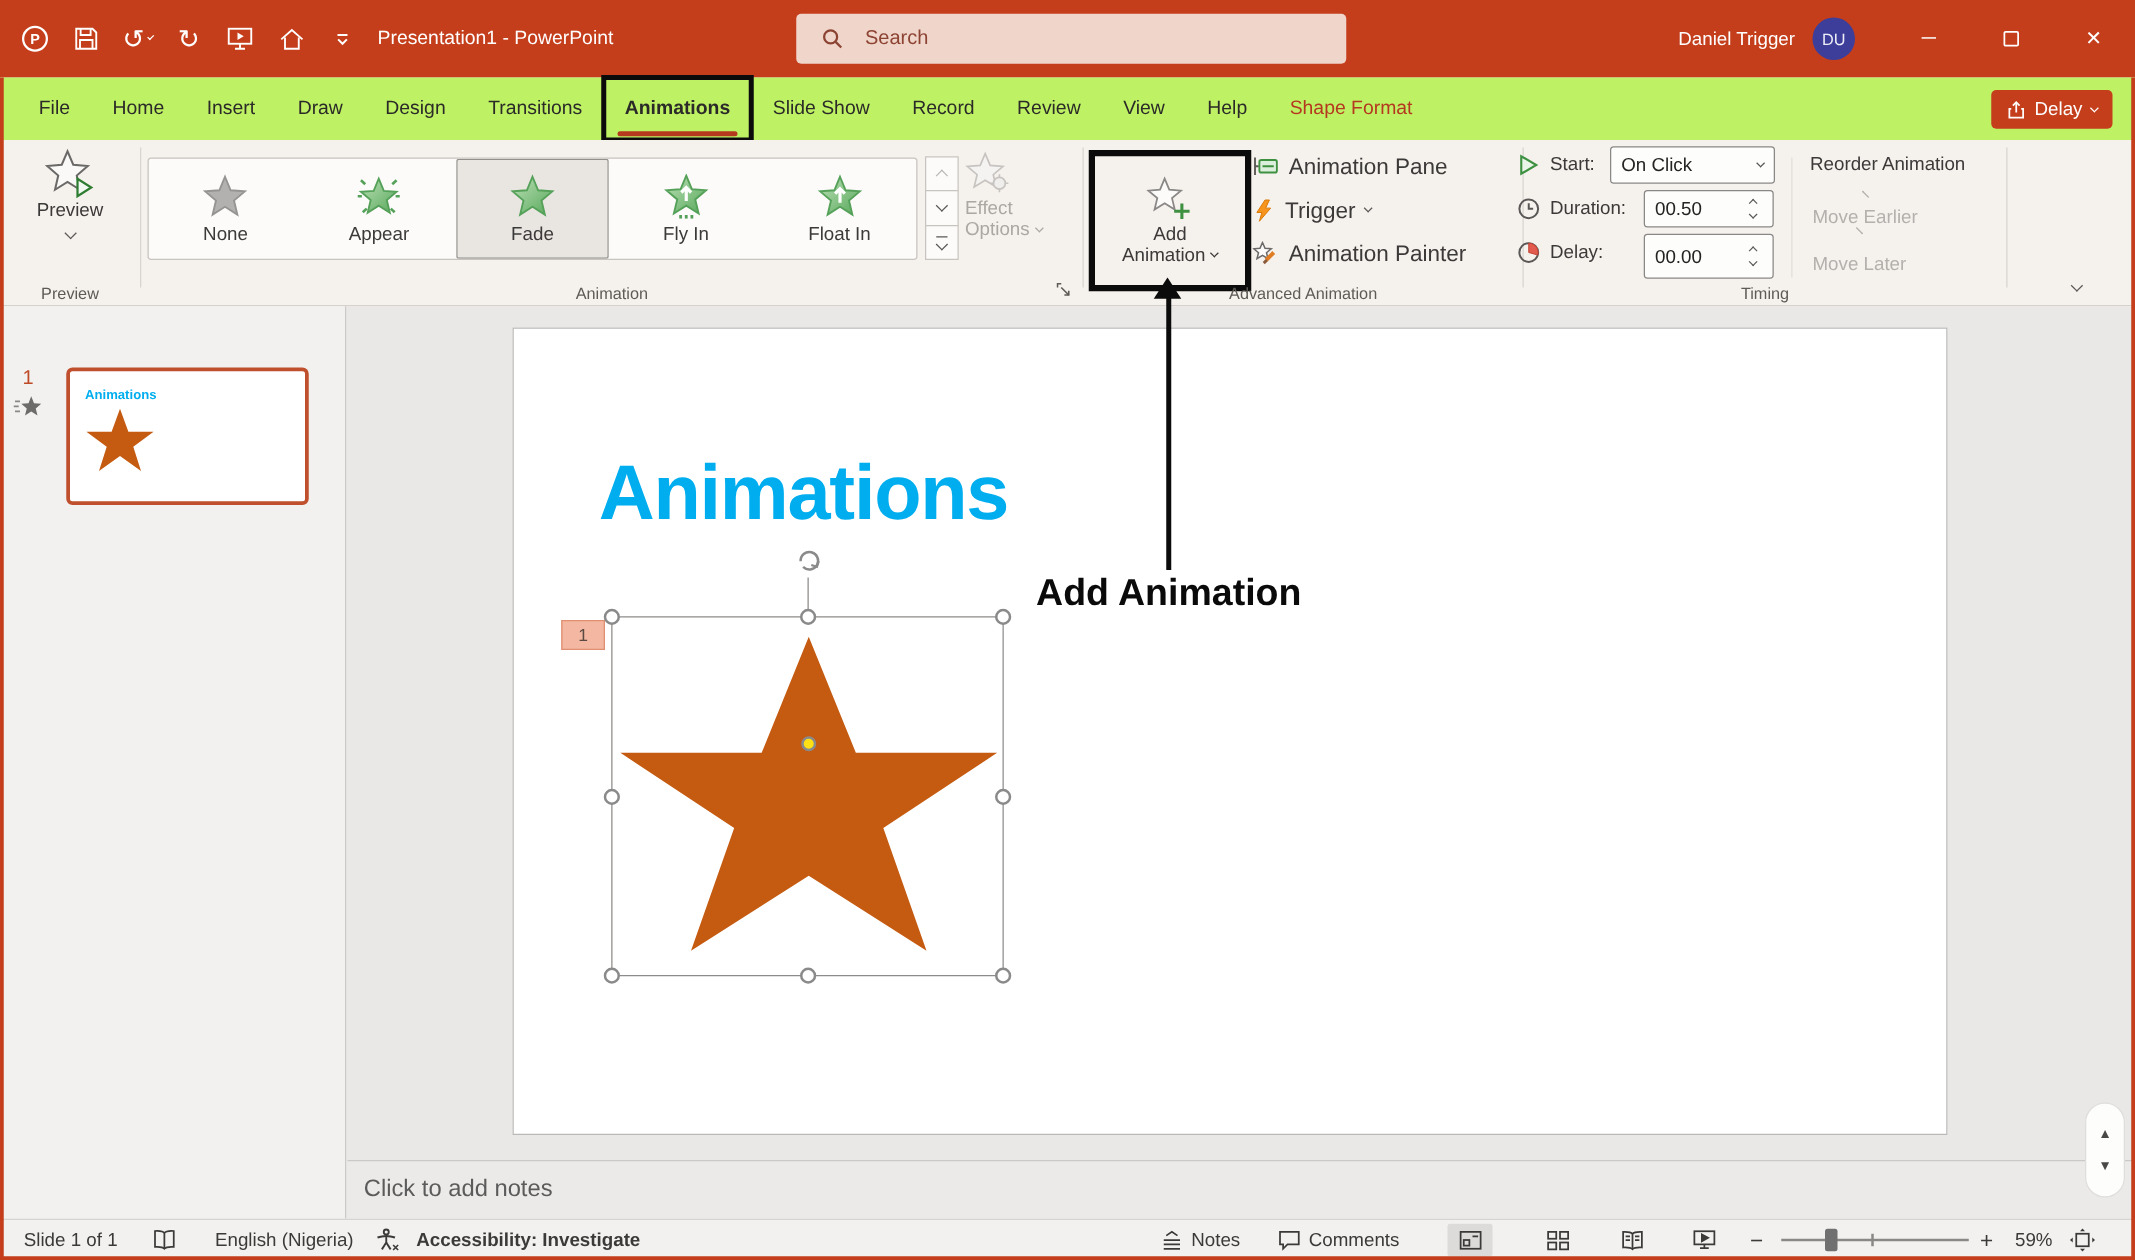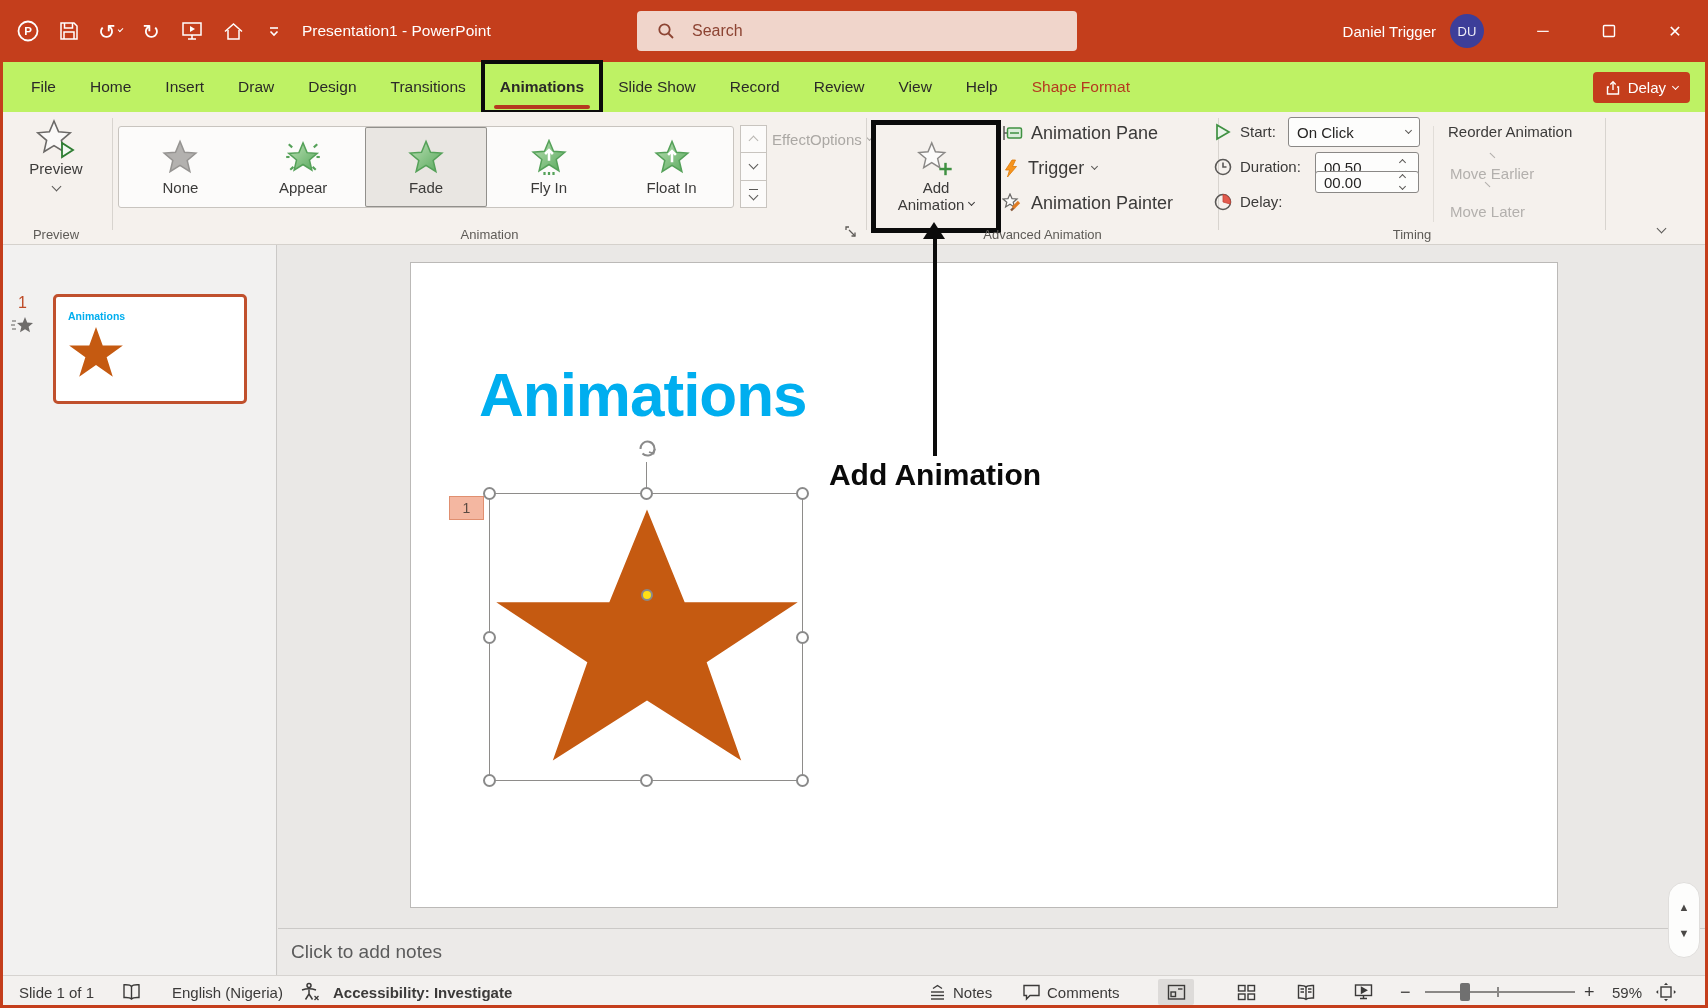--- a/index.html
+++ b/index.html
@@ -35,21 +35,21 @@
   .rbtn-col { display:flex; flex-direction:column; align-items:center; }
   .rlabel { font-size:15px; color:#3B3A39; }
   .chev { display:inline-block; width:7px; height:7px; border-right:1.6px solid currentColor; border-bottom:1.6px solid currentColor; transform:rotate(45deg); margin-top:-3px; }
   .chev-up { transform:rotate(-135deg); margin-top:3px; }
   .preview-grp { position:absolute; left:0; top:6px; width:112px; display:flex; flex-direction:column; align-items:center; }
   .gallery { position:absolute; left:118px; top:14px; width:616px; height:82px; background:#FCFBFA; border:1px solid #C8C4BF; border-radius:3px; display:flex; }
   .gal-item { flex:1; display:flex; flex-direction:column; align-items:center; justify-content:center; gap:4px; border-radius:2px; }
   .gal-sel { background:#E9E6E2; box-shadow:inset 0 0 0 1px #92908C; }
   .gal-scroll { position:absolute; left:740px; top:14px; width:27px; height:82px; display:flex; flex-direction:column; }
   .gal-scroll .cell { flex:1; border:1px solid #C8C4BF; background:#FCFBFA; display:flex; flex-direction:column; align-items:center; justify-content:center; color:#5A5856; margin-top:-1px; }
-  .fx-btn { position:absolute; left:772px; top:8px; width:92px; display:flex; align-items:center; color:#ABA8A4; }
+  .fx-btn { position:absolute; left:772px; top:8px; width:92px; display:flex; flex-direction:column; color:#ABA8A4; }
   .fx-btn .rlabel { color:#ABA8A4; }
   .addanim-box { position:absolute; left:871px; top:8px; width:130px; height:113px; border:5px solid #0B0B0B; display:flex; align-items:center; justify-content:center; background:#F5F1ED; }
   .adv-row { position:absolute; left:1002px; height:30px; display:flex; align-items:center; gap:8px; font-size:18px; color:#3B3A39; }
   .tim-icon { position:absolute; left:1213px; width:20px; height:20px; }
   .tim-label { position:absolute; left:1240px; height:30px; line-height:30px; font-size:15px; color:#3B3A39; }
   .combo { position:absolute; border:1px solid #8A8886; border-radius:3px; background:#FDFDFC; display:flex; align-items:center; font-size:15px; color:#252423; }
   .spin { display:flex; flex-direction:column; justify-content:center; gap:4px; margin-left:auto; padding-right:5px; color:#5A5856; }
   .spin .chev, .spin .chev-up { width:5px; height:5px; margin:0; }
   .reorder-hd { position:absolute; left:1448px; top:5px; height:30px; line-height:30px; font-size:15px; color:#3B3A39; }
   .reorder-row { position:absolute; left:1450px; height:30px; display:flex; align-items:center; gap:9px; font-size:15px; color:#B3B0AD;flex-direction:column; }
@@ -372,21 +372,21 @@
           <span class="chev chev-up"></span>
           <span class="chev"></span>
         </span>
     </div>
 
     <svg class="tim-icon" style="top:80px" viewBox="0 0 20 20">
         <circle cx="10" cy="10" r="7.5" fill="none" stroke="#5A5856" stroke-width="1.6"></circle>
         <path d="M10,10 L10,2.5 A7.5,7.5 0 0 1 17.2,12 Z" fill="#E25B4E" stroke="#C44437" stroke-width="0.8"></path>
       </svg>
     <span class="tim-label" style="top:75px">Delay:</span>
-    <div class="combo" style="left:1315px;top:59px;width:104px;height:22px;padding:0 8px">
+    <div class="combo" style="left:1315px;top:75px;width:104px;height:36px;padding:0 8px">
       <span>00.00</span>
       <span class="spin">
           <span class="chev chev-up"></span>
           <span class="chev"></span>
         </span>
     </div>
 
     <div class="vsep" style="left:1433px;top:14px;height:96px;background:#E1DDD8"></div>
     <span class="reorder-hd">Reorder Animation</span>
     <div class="reorder-row" style="top:40px">

